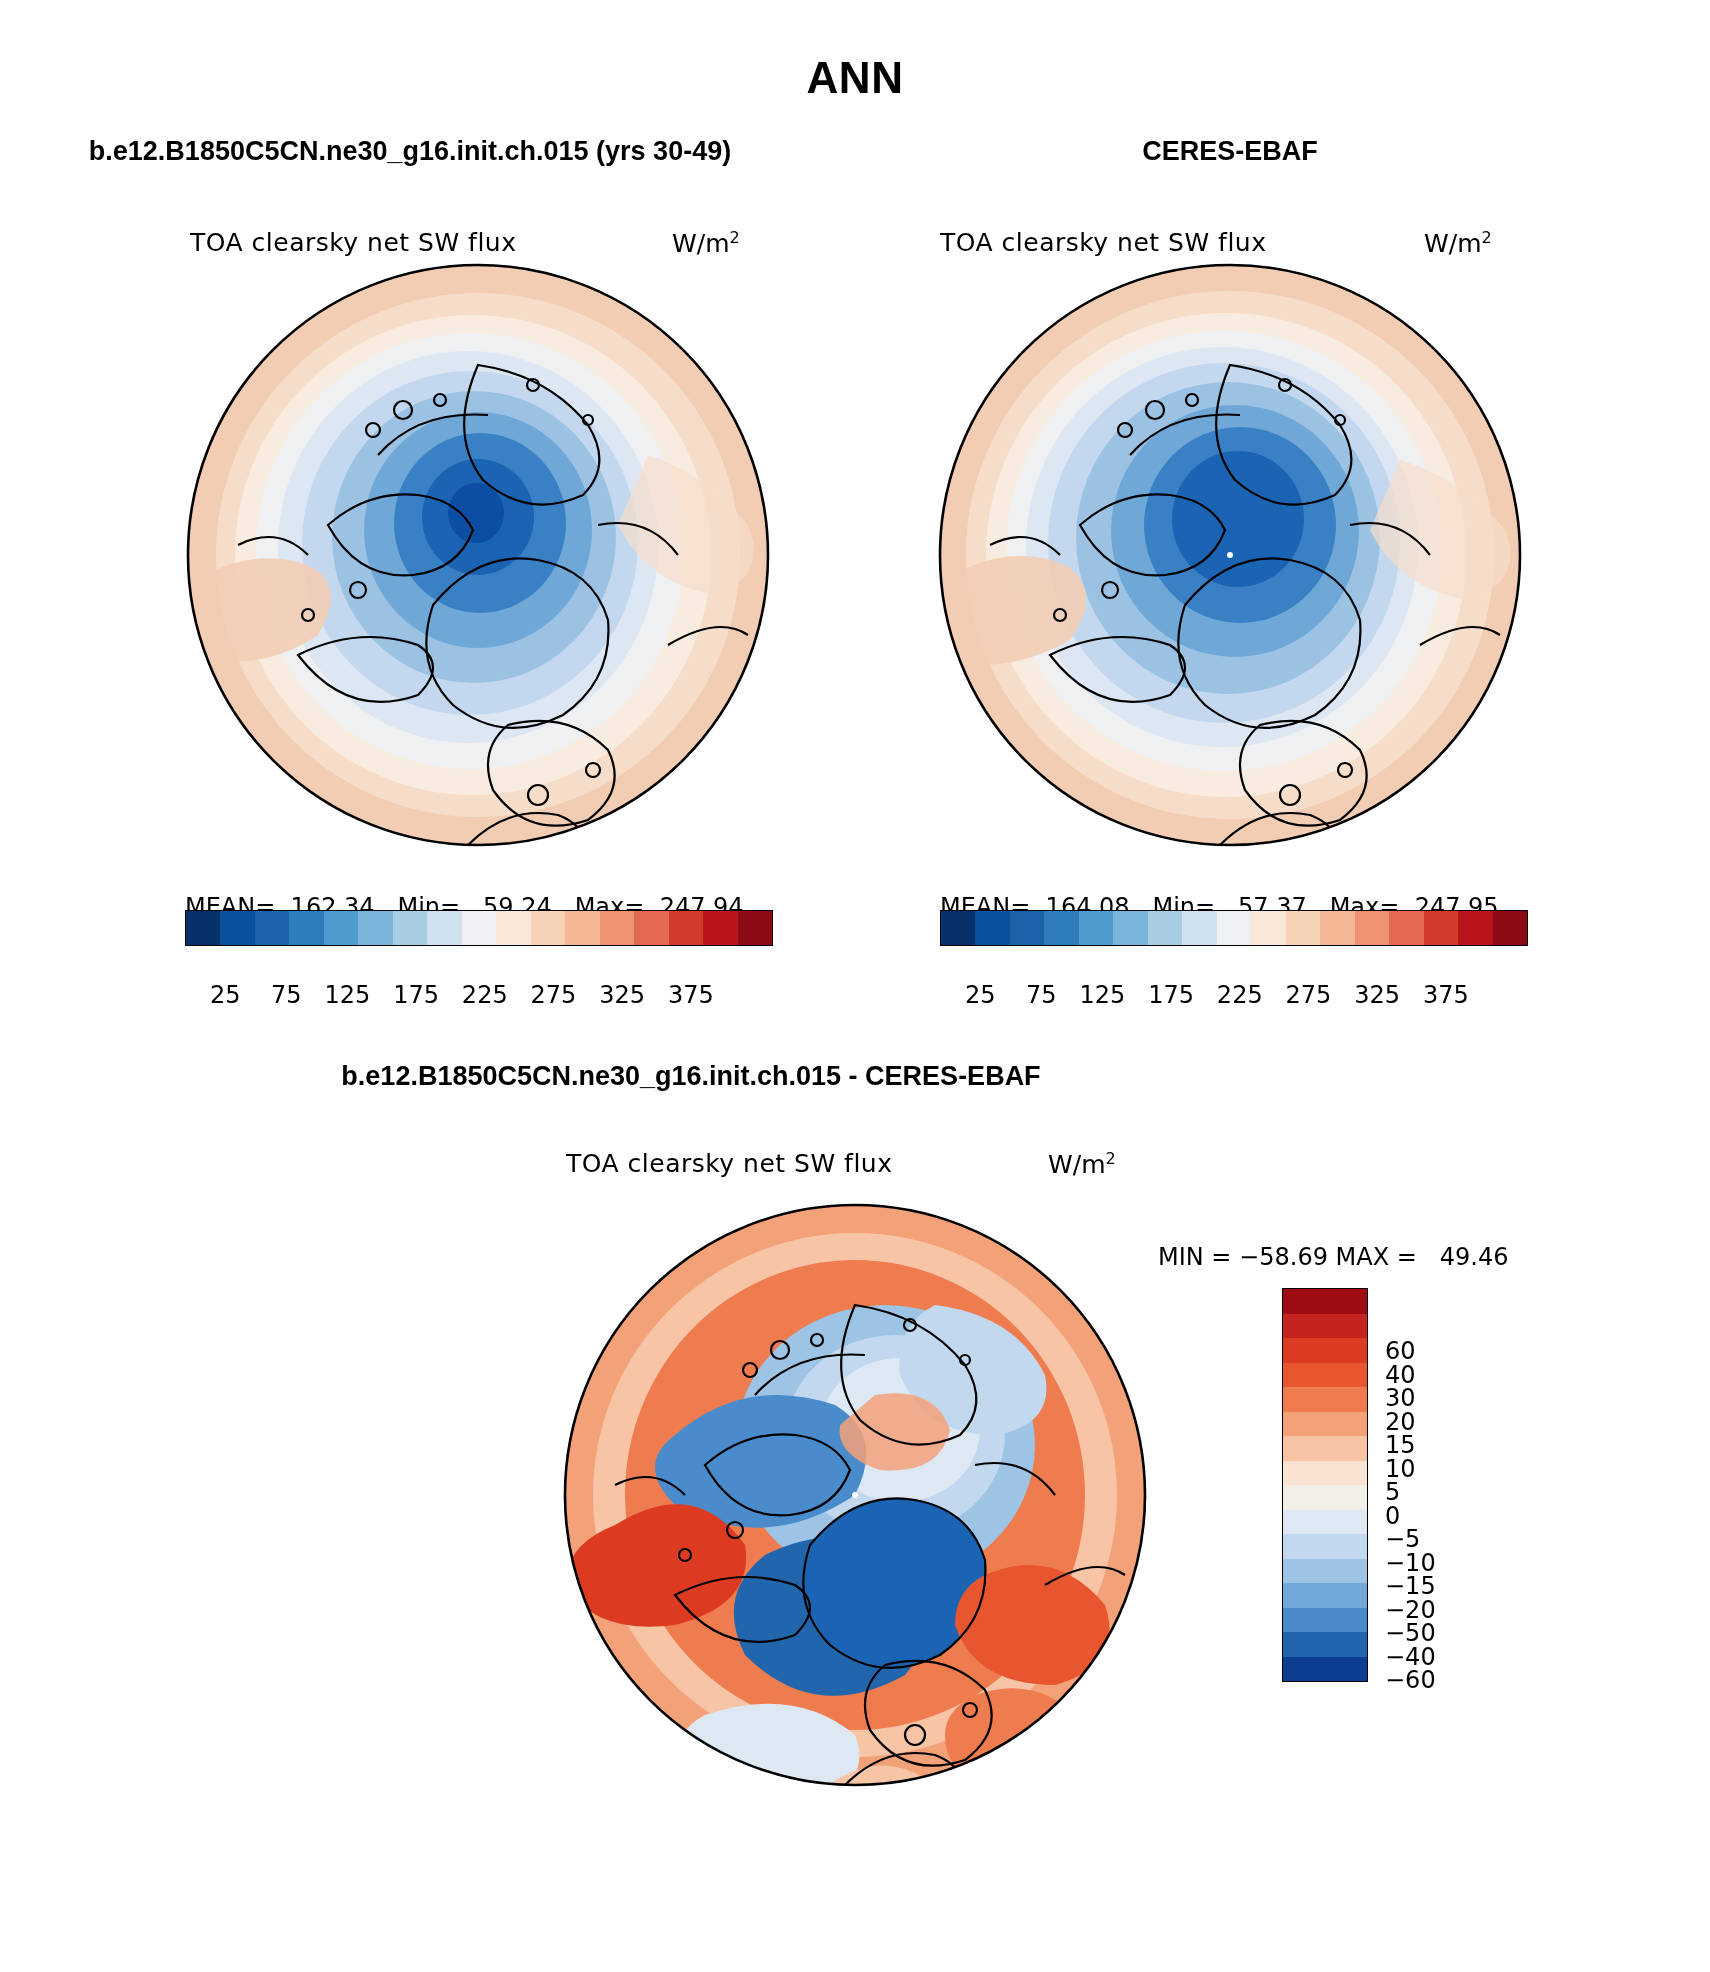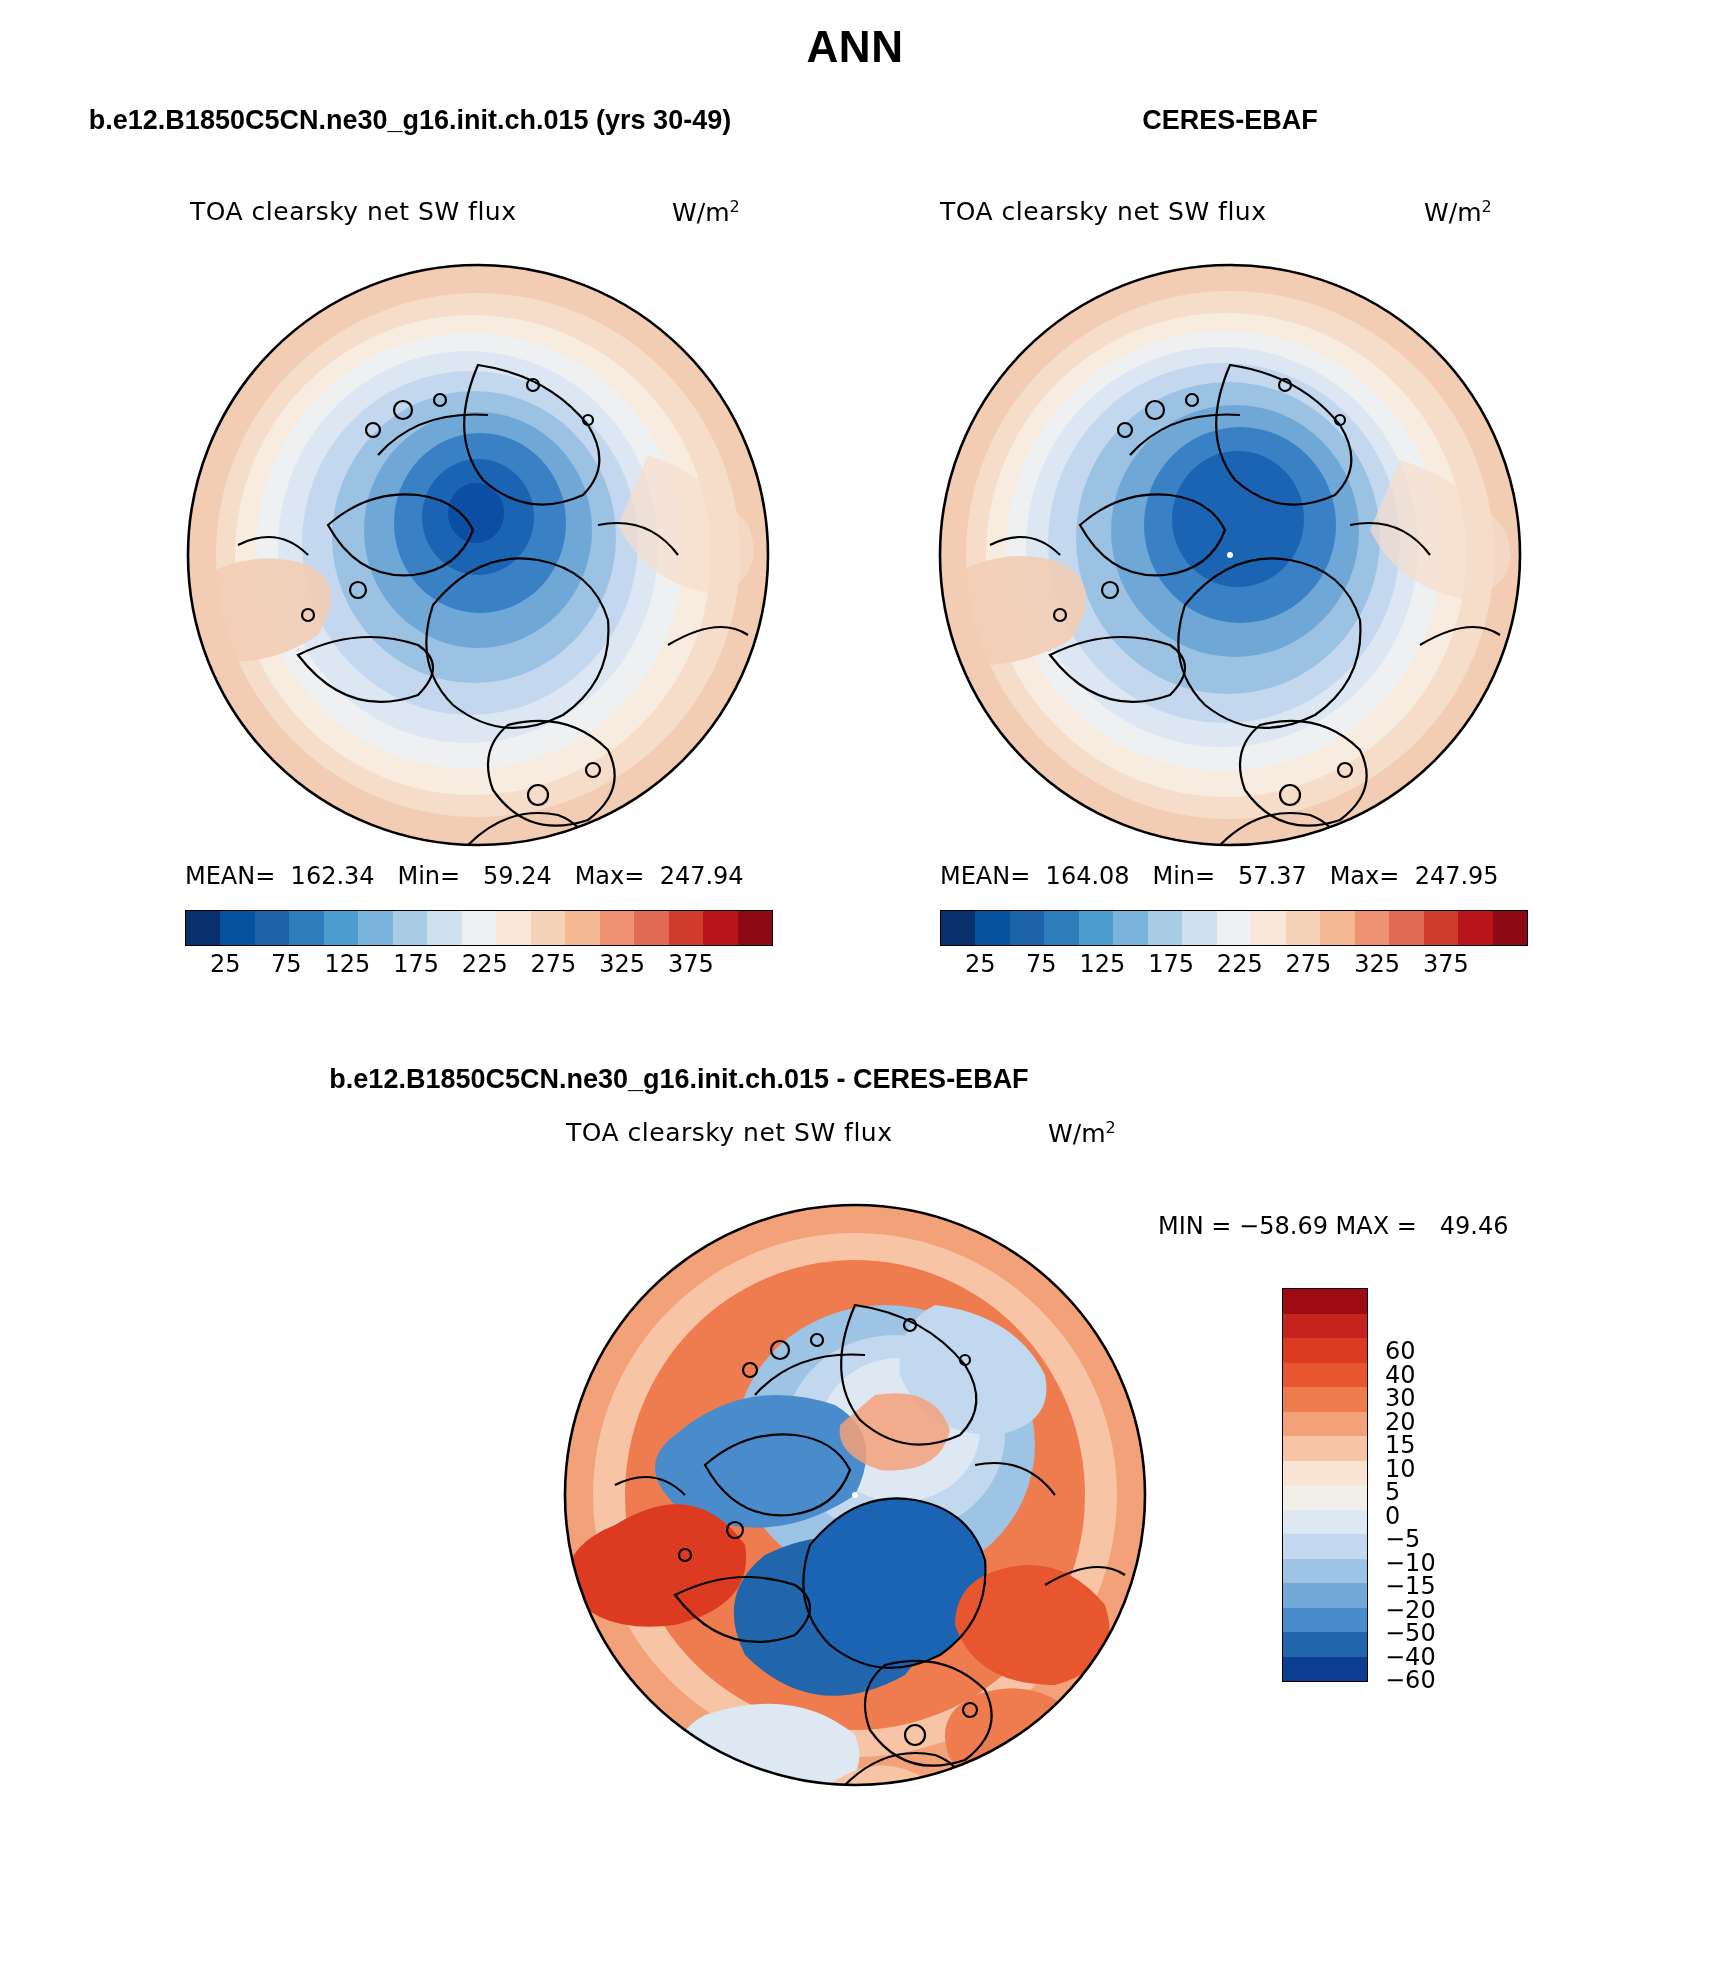--- a/index.html
+++ b/index.html
@@ -8,21 +8,21 @@
     background: #ffffff;
   }
   body {
     width: 1710px;
     height: 1972px;
     position: relative;
     font-family: "DejaVu Sans", sans-serif;
     color: #000000;
     overflow: hidden;
   }
-  .abs { position: absolute; }
+  .abs { position: absolute; margin-top: 31px; }
 
   #main-title {
     top: 22px; left: 0; width: 1710px;
     text-align: center;
     font-family: "Liberation Sans", sans-serif;
     font-weight: bold;
     font-size: 44px;
     letter-spacing: 0.5px;
   }
 
@@ -240,21 +240,21 @@
   <div class="seg" style="flex:1; background:#f6d3b6"></div>
   <div class="seg" style="flex:1; background:#f4b894"></div>
   <div class="seg" style="flex:1; background:#ef9273"></div>
   <div class="seg" style="flex:1; background:#e26a52"></div>
   <div class="seg" style="flex:1; background:#d13b2c"></div>
   <div class="seg" style="flex:1; background:#b81419"></div>
   <div class="seg" style="flex:1; background:#8b0a14"></div>
 </div>
 <div class="abs tick-row" style="top:950px; left:965px;">25    75   125   175   225   275   325   375</div>
 
-<div class="abs panel-title" style="top:1064px; left:0; width:1358px;">b.e12.B1850C5CN.ne30_g16.init.ch.015 - CERES-EBAF</div>
+<div class="abs panel-title" style="top:1030px; left:0; width:1358px;padding-left:12px;">b.e12.B1850C5CN.ne30_g16.init.ch.015 - CERES-EBAF</div>
 
 <div class="abs field-label" style="top:1118px; left:566px;">TOA clearsky net SW flux</div>
 <div class="abs units" style="top:1118px; left:1048px;">
   <span>W/m</span><sup style="font-size:16px">2</sup>
 </div>
 
 <div class="abs stats-line" style="top:1212px; left:1158px;text-align:right;">MIN = −58.69 MAX =   49.46</div>
 
 <div class="globe-wrap" style="top:1195px; left:555px;">
 <svg width="600" height="600" viewBox="0 0 600 600" xmlns="http://www.w3.org/2000/svg">

